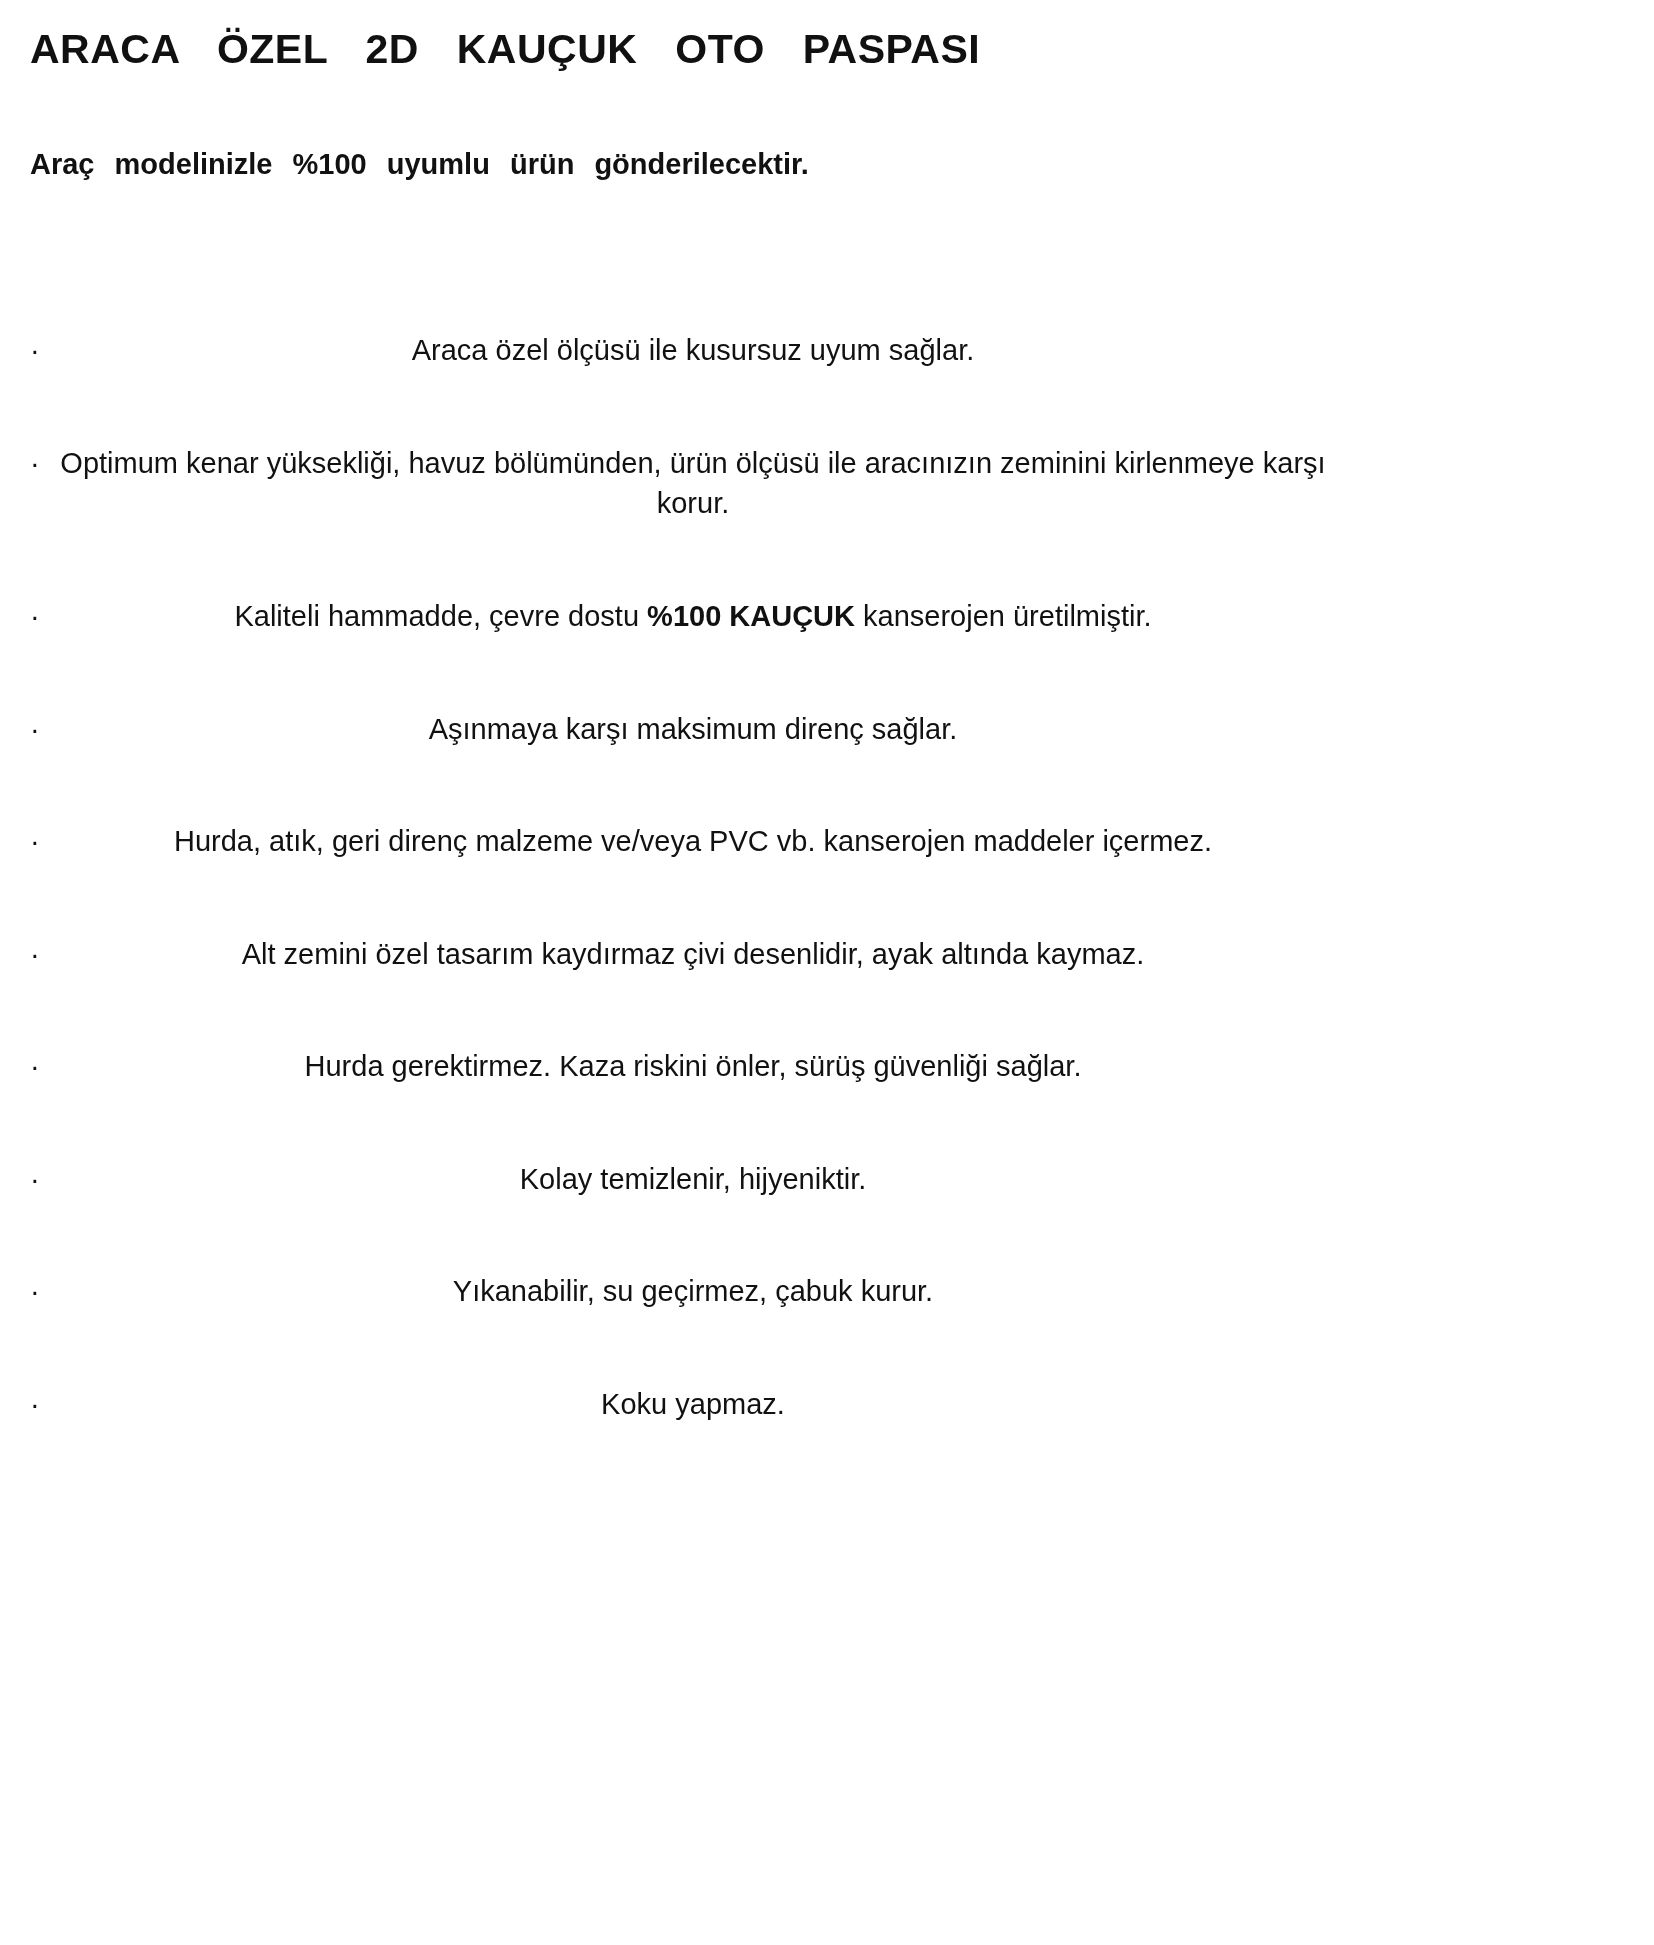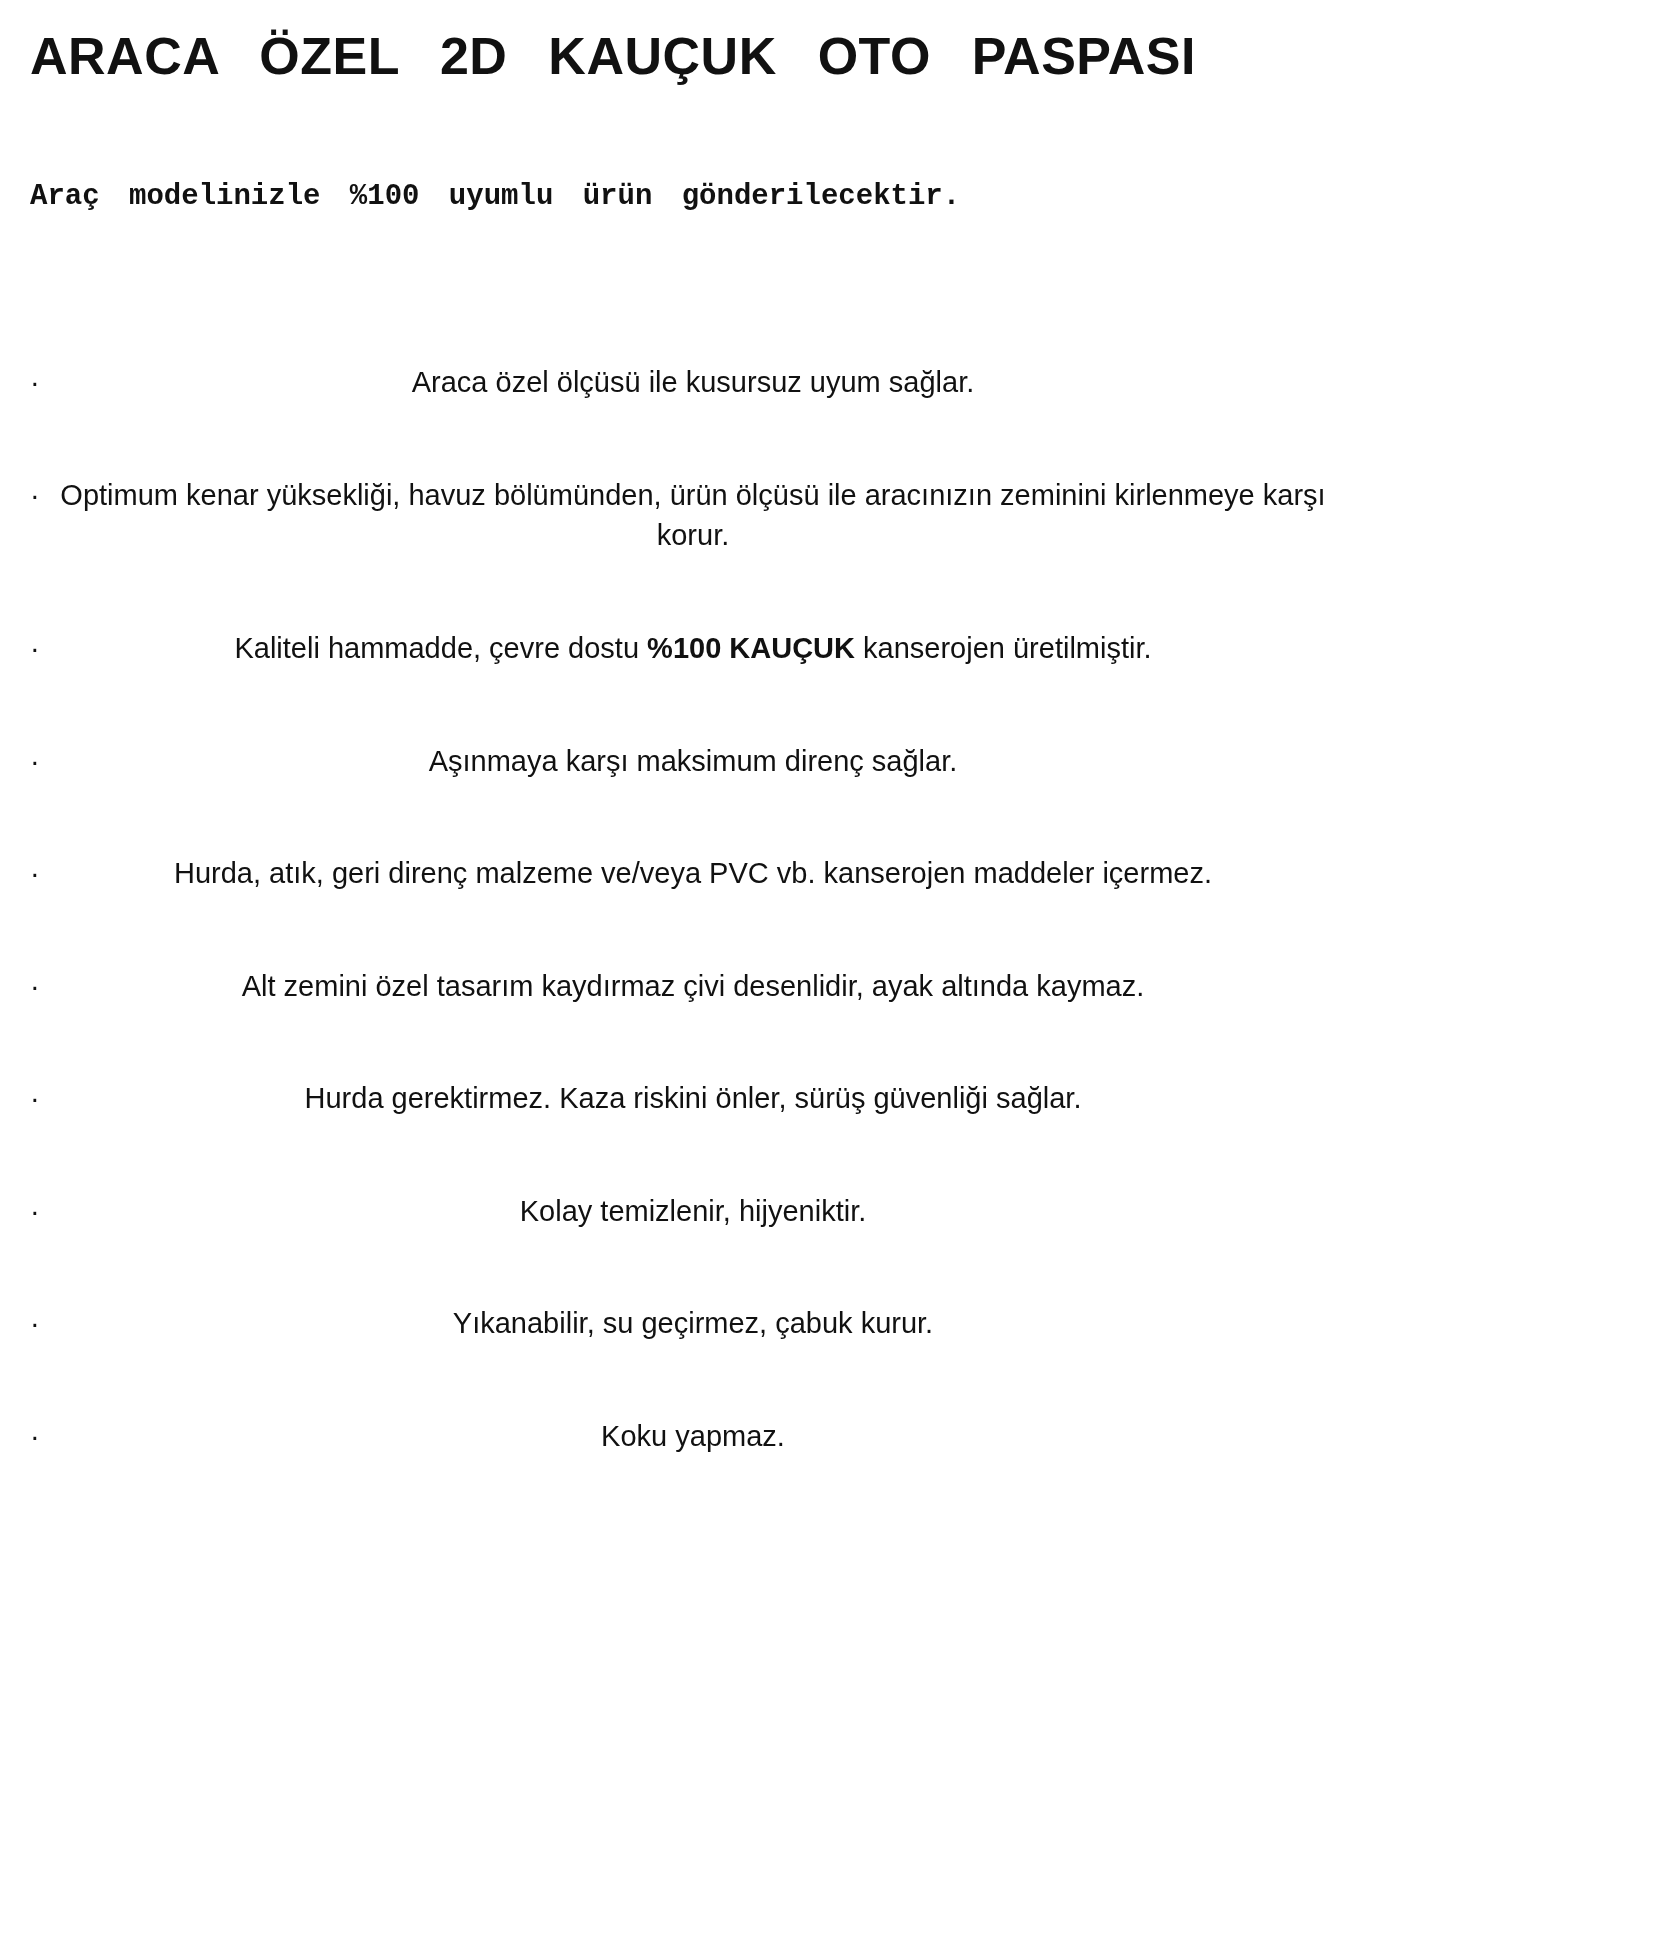--- a/index.html
+++ b/index.html
@@ -10,37 +10,36 @@
     width: 1654px;
     height: 1945px;
     font-family: "Liberation Sans", sans-serif;
     color: #111111;
     overflow: hidden;
   }
   .page {
     padding: 26px 34px 0 30px;
   }
   .doc-title {
-    font-size: 52px;
+    font-size: 41px;
     font-weight: bold;
     letter-spacing: 0.5px;
     word-spacing: 26px;
     color: #111111;
   }
   .intro {
     max-width: 1258px;
     font-size: 29px;
     font-weight: bold;
     line-height: 1.35;
     color: #111111;
   }
   .intro-1 {
-    margin-top: 91px;
+    margin-top: 72px;
     word-spacing: 12px;
-    font-family: Liberation Mono, monospace;
   }
   .intro-2 {
     margin-top: 58px;
     text-align: justify;
     word-spacing: 8px;
   }
   .bullet-list {
     list-style: none;
     margin-top: 146px;
     max-width: 1300px;

